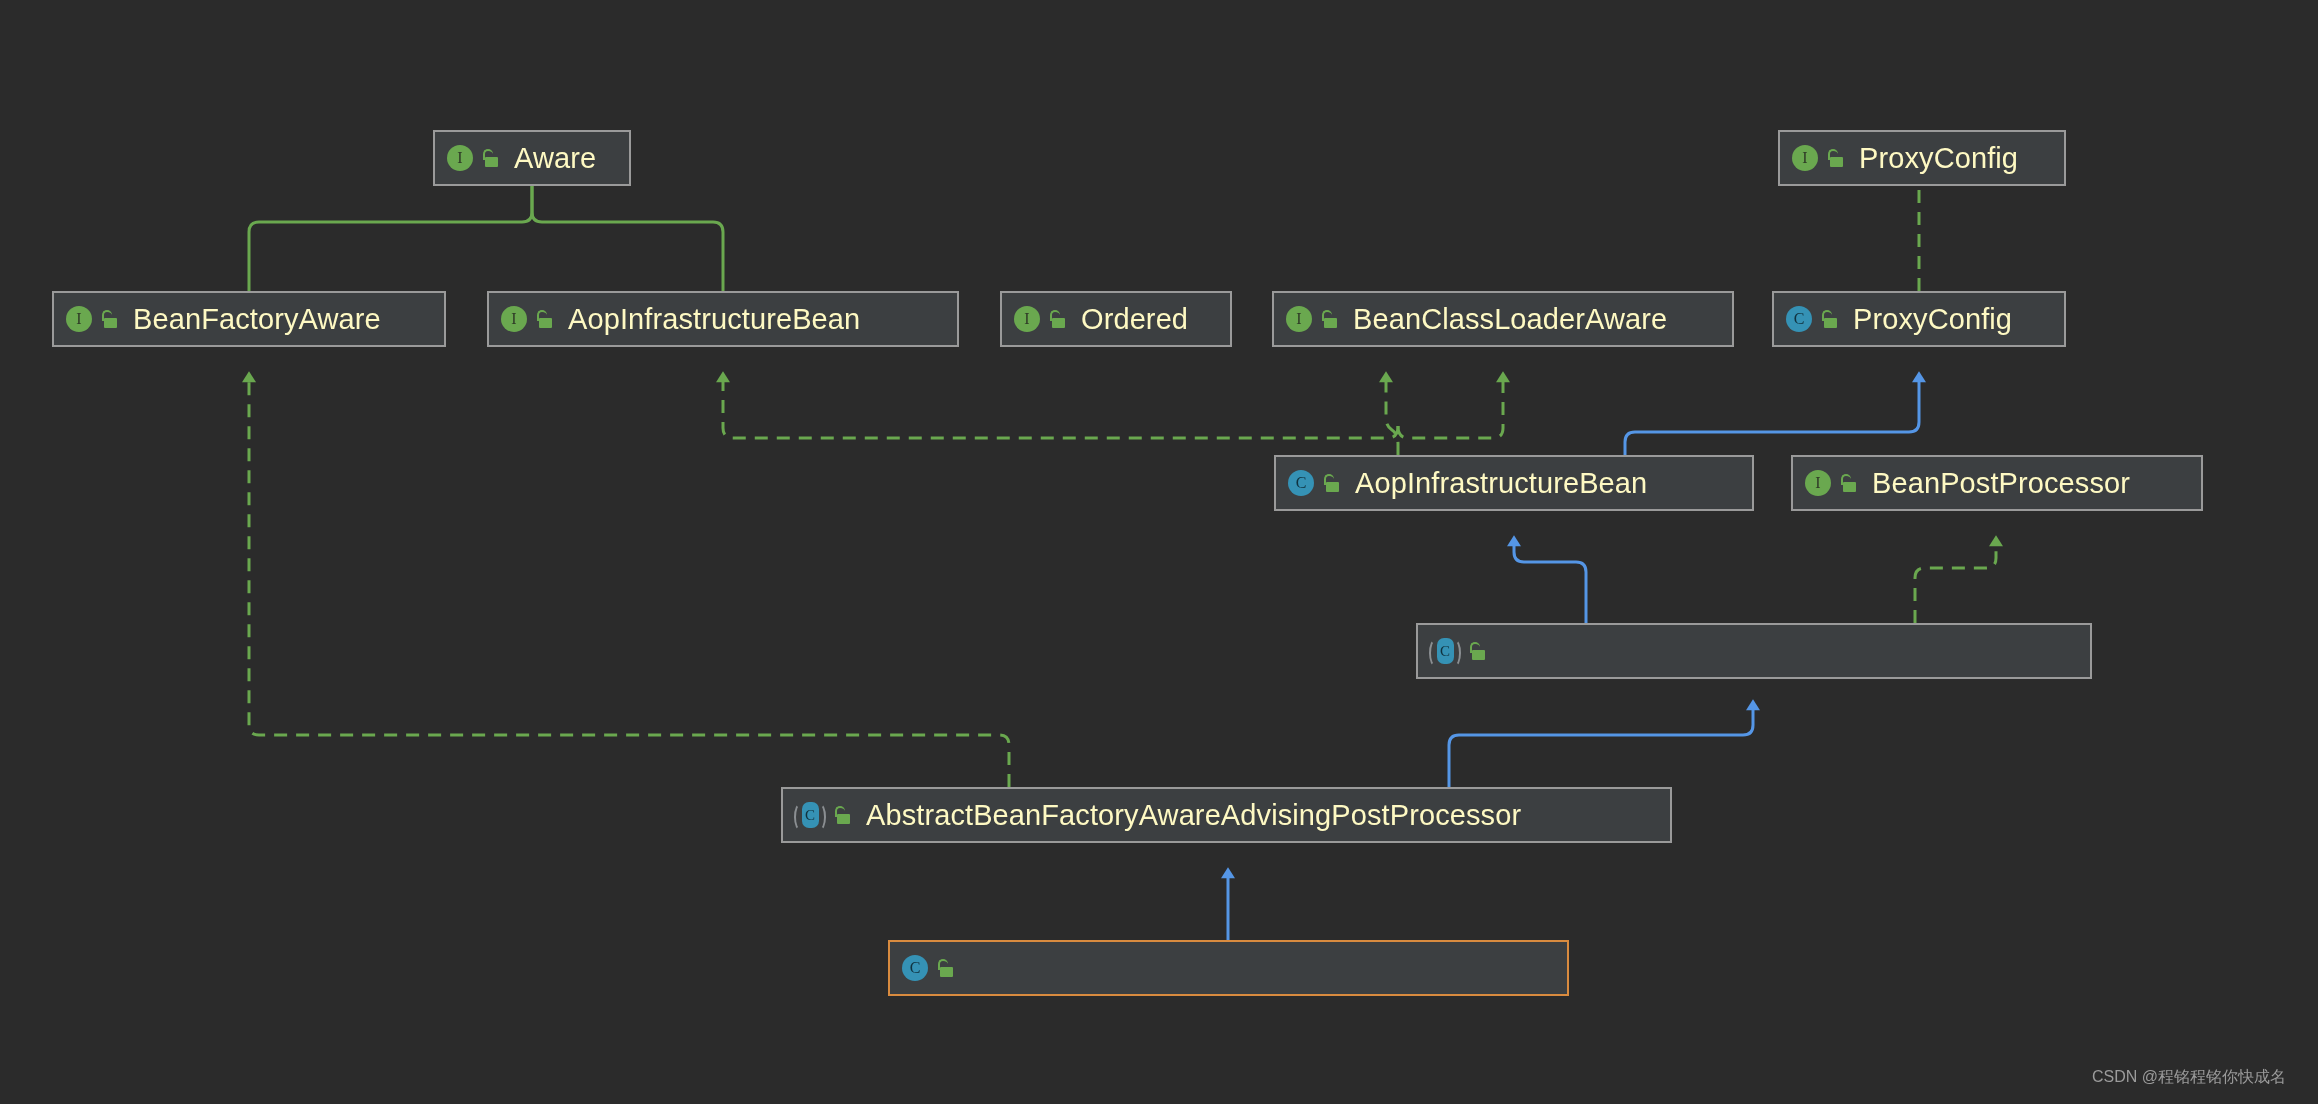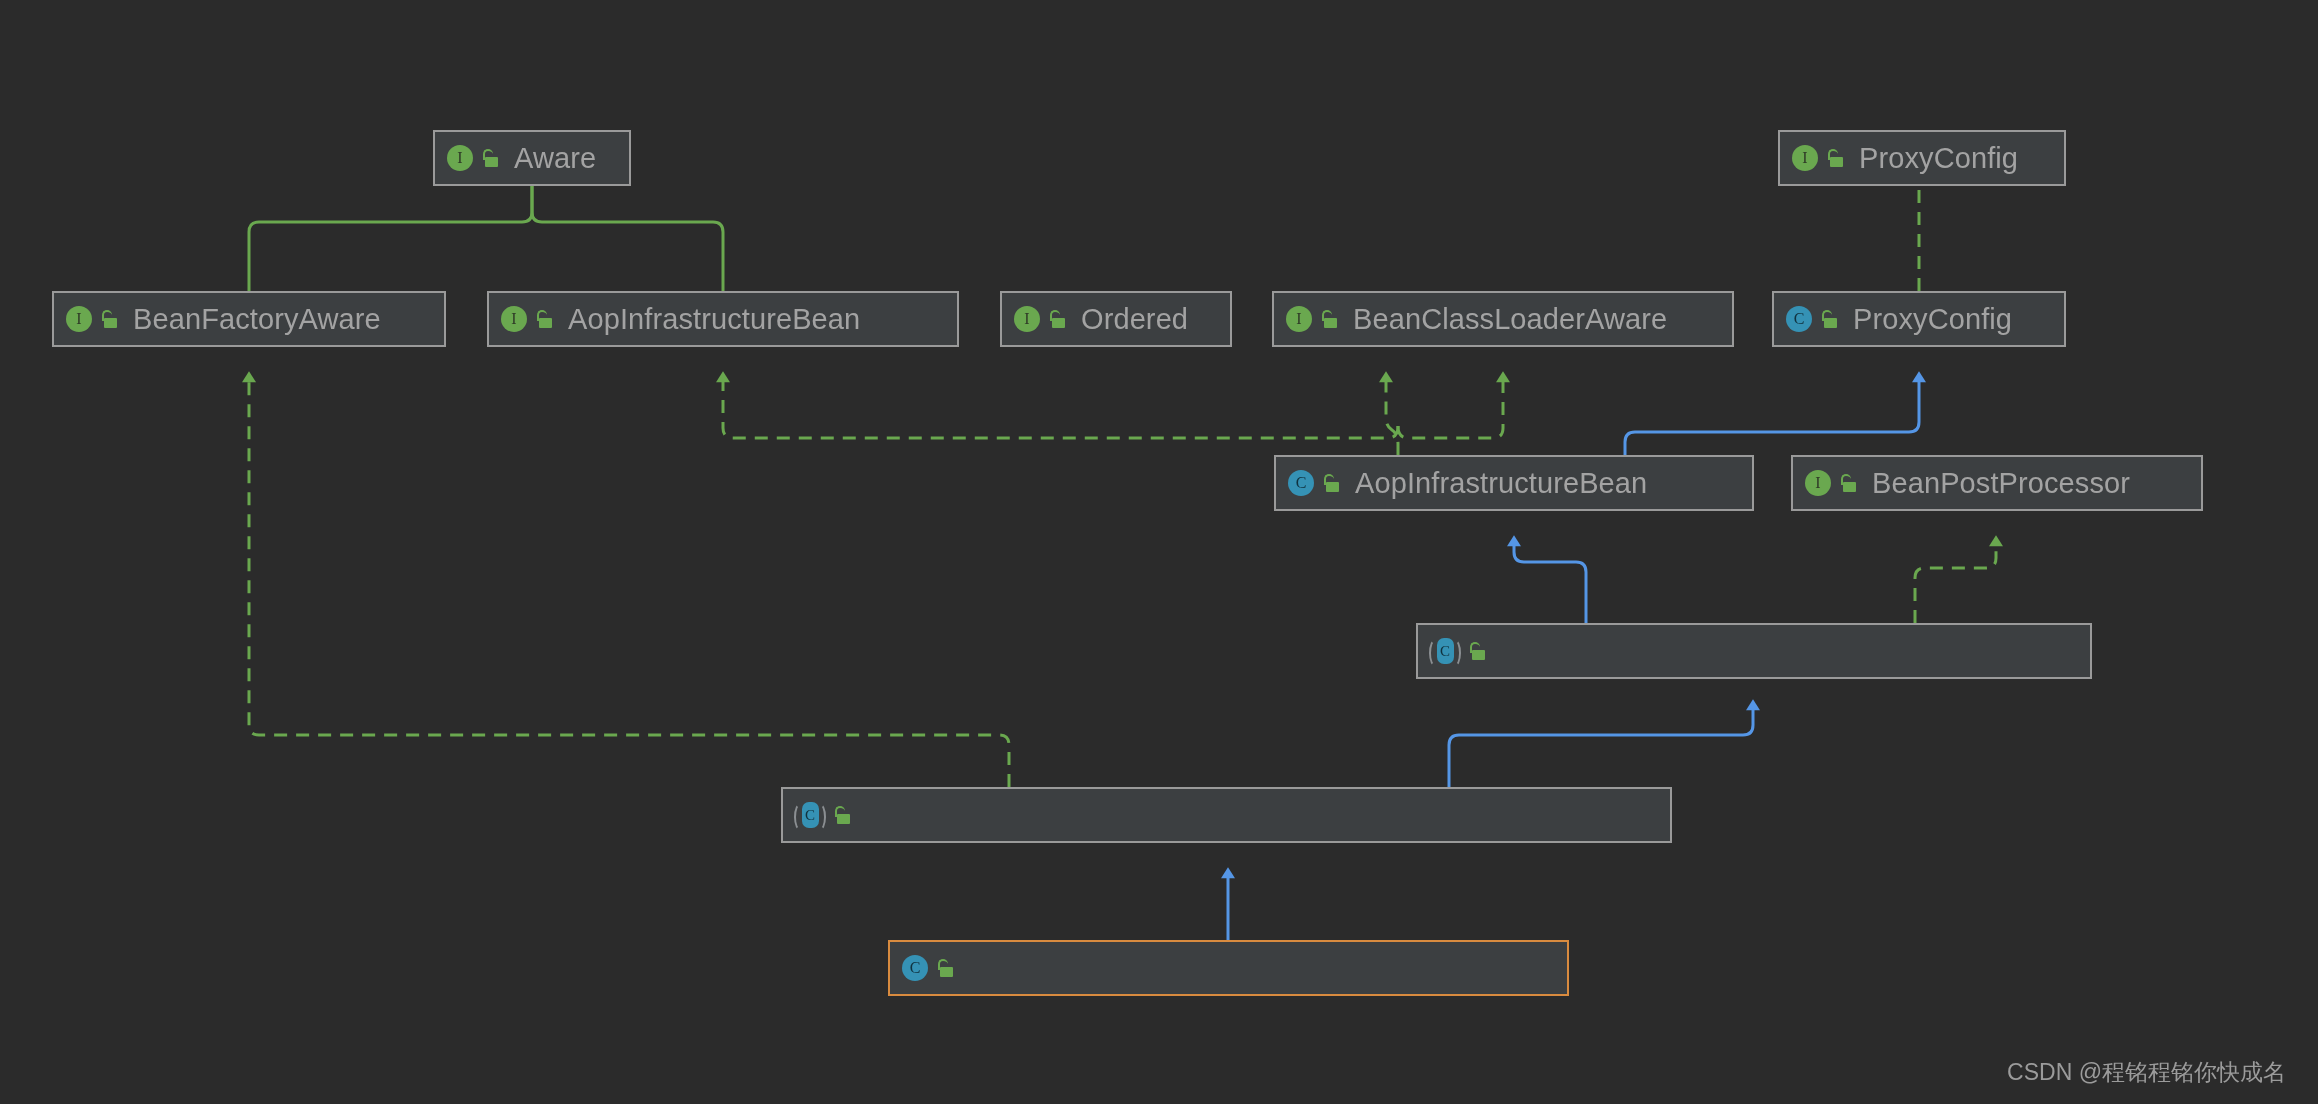--- a/index.html
+++ b/index.html
@@ -32,21 +32,21 @@
     border: 2px solid #9a9a9a;
     height: 56px;
     padding: 0 18px 0 12px;
     white-space: nowrap;
   }
   .node.selected {
     border-color: #d98b3f;
     border-width: 2px;
   }
   .node-label {
-    color: #a3a3a3;
+    color: #fef9c3;
     font-size: 29px;
     letter-spacing: 0.1px;
     line-height: 1;
     padding-left: 14px;
   }
   
   .ico {
     flex: 0 0 auto;
     display: inline-flex;
     align-items: center;
@@ -128,21 +128,21 @@
     border-bottom: none;
     border-right: none;
     border-top-left-radius: 5px;
     border-top-right-radius: 5px;
   }
   .watermark {
     position: absolute;
     right: 32px;
     bottom: 16px;
     color: #9b9b9b;
-    font-size: 23px;
+    font-size: 16px;
     font-family: "Liberation Sans", sans-serif;
   }
 </style>
 </head>
 <body>
 
 <div id="stage">
 
   <svg id="edges" viewBox="0 0 2318 1104" xmlns="http://www.w3.org/2000/svg">
     <defs>
@@ -297,20 +297,21 @@
       <span class="ico-abstract">
           <span class="br l"></span>
           <span class="core">C</span>
           <span class="br r"></span>
         </span>
     </span>
     <span class="ico-lock">
         <span class="shackle"></span>
         <span class="body"></span>
       </span>
+    <span class="node-label">AbstractBeanFactoryAwareAdvisingPostProcessor</span>
   </div>
 
   <div class="node selected" style="left:888px;top:940px;width:681px;">
     <span class="ico">
         <span class="ico-class">C</span>
       </span>
     <span class="ico-lock">
         <span class="shackle"></span>
         <span class="body"></span>
       </span>

